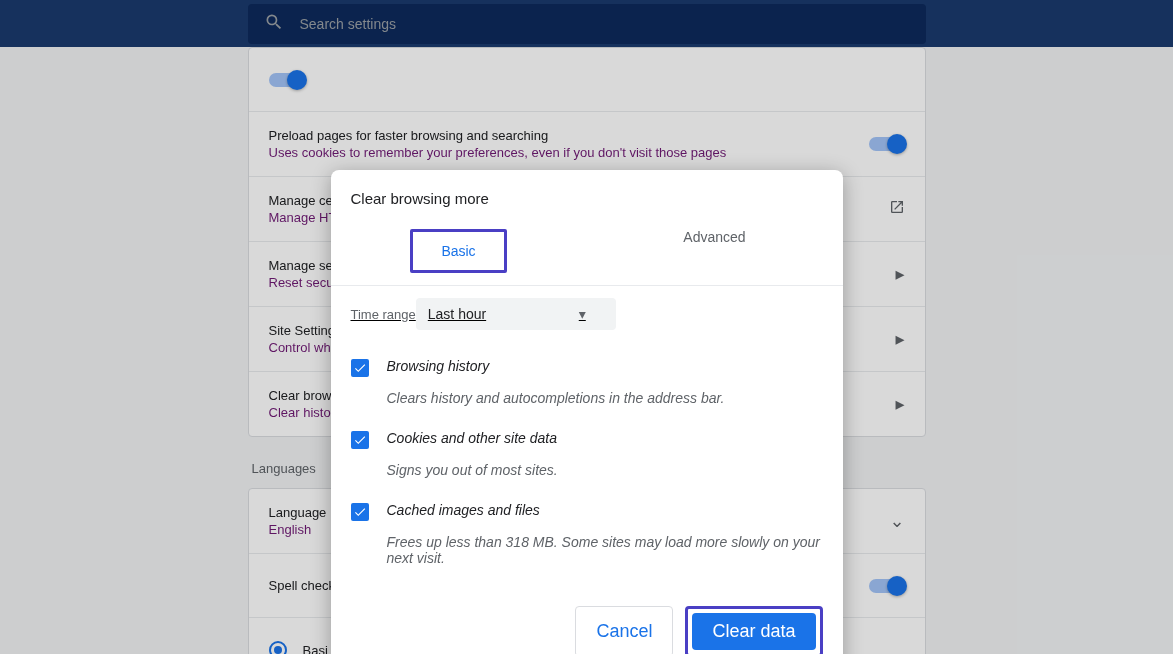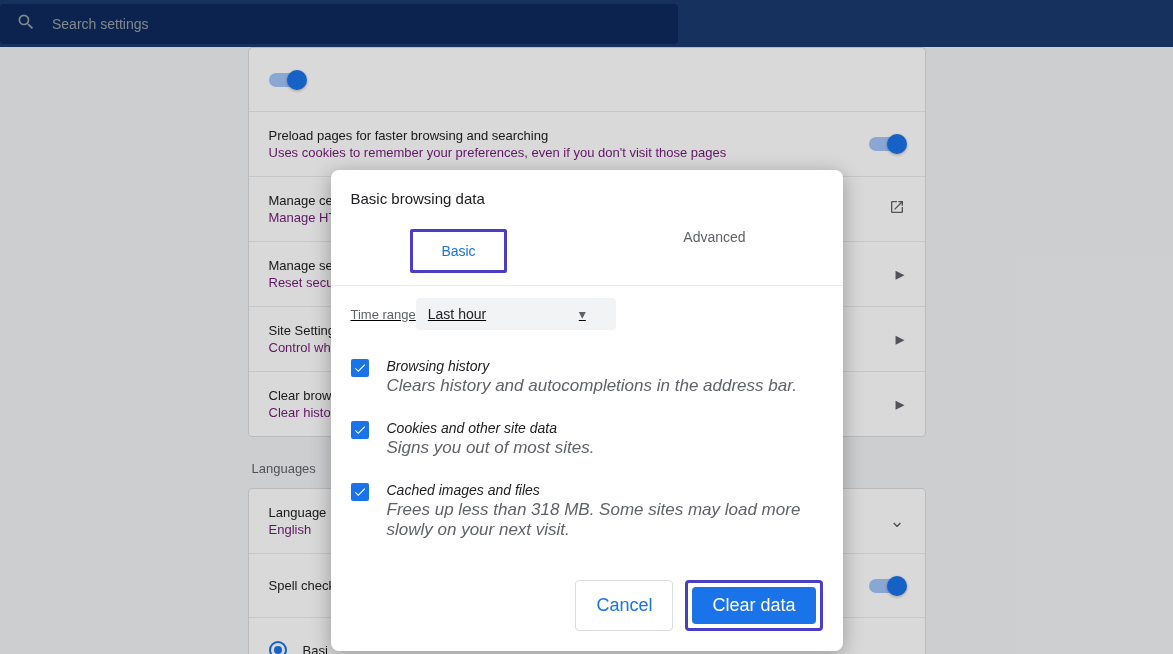--- a/index.html
+++ b/index.html
@@ -1,18 +1,18 @@
 <!DOCTYPE html>
 <html><head>
   <meta charset="utf-8">
   <style>
     * { box-sizing: border-box; margin: 0; padding: 0; font-family: Arial, sans-serif; }
     body { width: 1173px; height: 654px; background: #f1f3f4; position: relative; overflow: hidden; }
     
-    .top-bar { background: #1a3a6e; height: 47px; width: 100%; display: flex; align-items: center; }
+    .top-bar { background: #1a3a6e; height: 47px; width: 100%; display: flex; align-items: center; justify-content: center; }
     .search-container { background: #0e2a5c; width: 678px; height: 40px; border-radius: 4px; display: flex; align-items: center; padding: 0 16px; }
     .search-container svg { fill: #9aa0a6; width: 20px; height: 20px; margin-right: 16px; }
     .search-input { background: transparent; border: none; color: #9aa0a6; font-size: 14px; flex: 1; outline: none; }
     .search-input::placeholder { color: #9aa0a6; }
     
     .content { width: 678px; margin: 0 auto; }
     .section { background: white; border: 1px solid #dadce0; border-radius: 4px; margin-top: 0; }
     .row { padding: 16px 20px; border-bottom: 1px solid #e8eaed; display: flex; align-items: center; justify-content: space-between; min-height: 64px; }
     .row:last-child { border-bottom: none; }
     .row-text { flex: 1; }
@@ -42,21 +42,21 @@
     .time-row { display: flex; align-items: center; margin-bottom: 16px; text-decoration: underline; }
     .time-label { font-size: 13px; color: #5f6368; }
     .select { background: #f1f3f4; border: none; padding: 8px 30px 8px 12px; font-size: 14px; color: #202124; border-radius: 4px; position: relative; min-width: 200px; display: flex; align-items: center; justify-content: space-between; cursor: pointer; }
     .select-arrow { color: #5f6368; }
     
     .check-row { display: flex; align-items: flex-start; padding: 12px 0; gap: 18px; }
     .checkbox { width: 18px; height: 18px; background: #1a73e8; border-radius: 2px; display: flex; align-items: center; justify-content: center; flex-shrink: 0; margin-top: 1px; cursor: pointer; }
     .checkbox svg { fill: white; width: 14px; height: 14px; }
     .check-text { flex: 1; font-style: italic; }
     .check-title { font-size: 14px; color: #202124; }
-    .check-sub { font-size: 17px; color: #5f6368; margin-top: 2px; }
+    .check-sub { font-size: 14px; color: #5f6368; margin-top: 16px; }
     
     .dialog-actions { display: flex; justify-content: flex-end; gap: 12px; padding: 16px 20px 20px; }
     .btn { padding: 8px 20px; font-size: 18px; border-radius: 4px; cursor: pointer; font-weight: 500; }
     .btn-cancel { background: white; border: 1px solid #dadce0; color: #1a73e8; }
     .btn-primary { background: #1a73e8; border: none; color: white; }
     .btn-highlight-wrap { border: 3px solid #4a3fc4; padding: 4px; border-radius: 4px; text-decoration: underline; }
   </style>
 </head>
 <body>
 
@@ -139,21 +139,21 @@
             <div class="radio-dot"></div>
           </div>
         <div class="row-title">Basi</div>
       </div>
     </div>
   </div>
 </div>
 
 <div class="overlay">
   <div class="dialog">
-    <div class="dialog-title">Basic browsing data</div>
+    <div class="dialog-title">Clear browsing more</div>
     <div class="tabs">
       <div class="tab active">
         <span class="tab-highlight">Basic</span>
       </div>
       <div class="tab">Advanced</div>
     </div>
     <div class="dialog-body">
       <div class="time-row">
         <span class="time-label">Time range</span>
         <div class="select">

